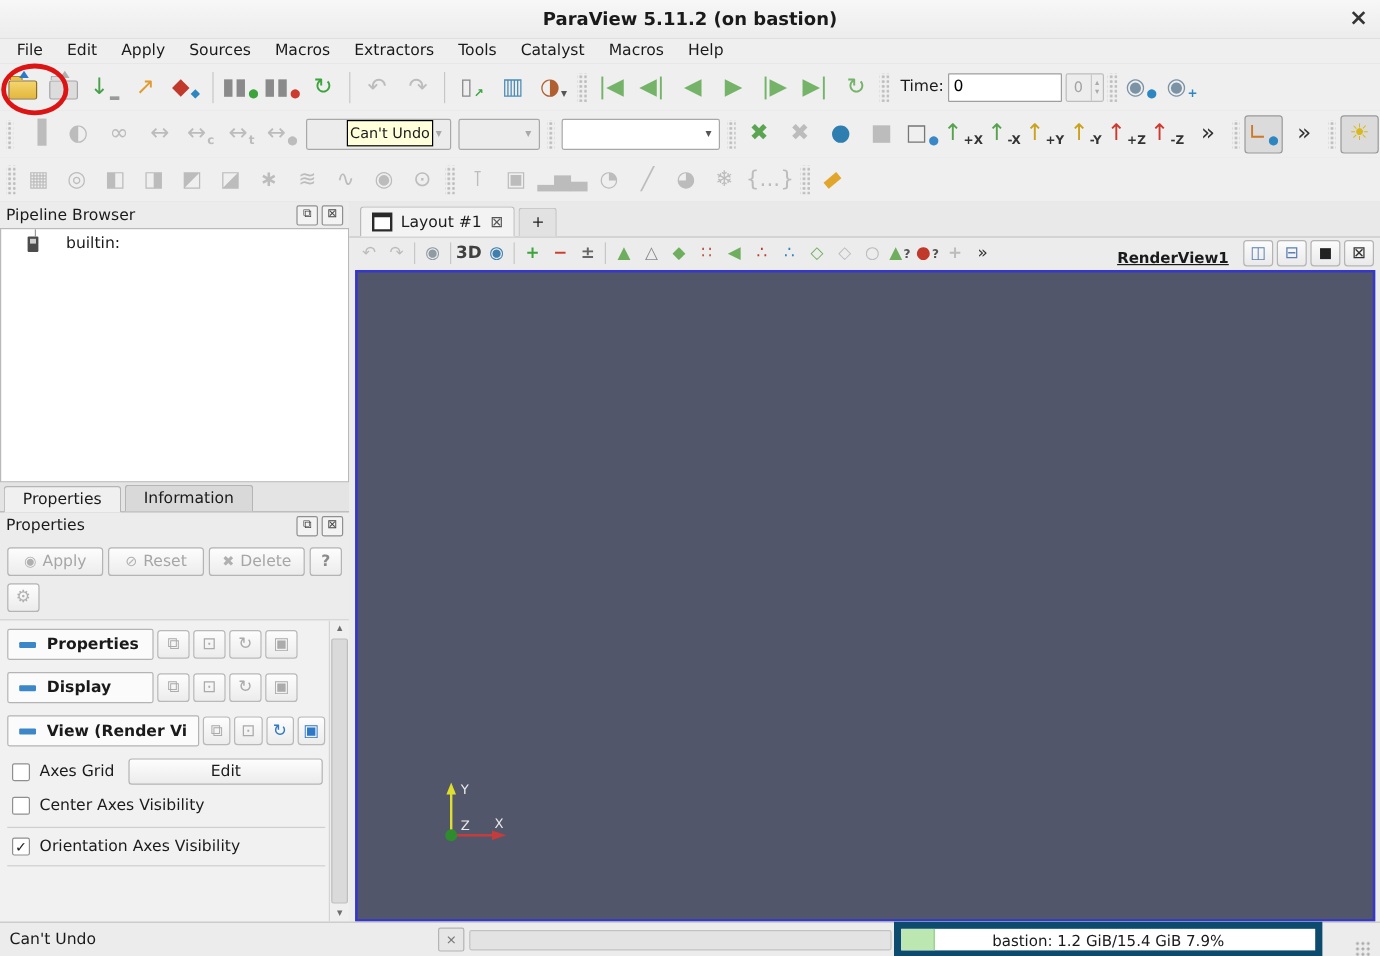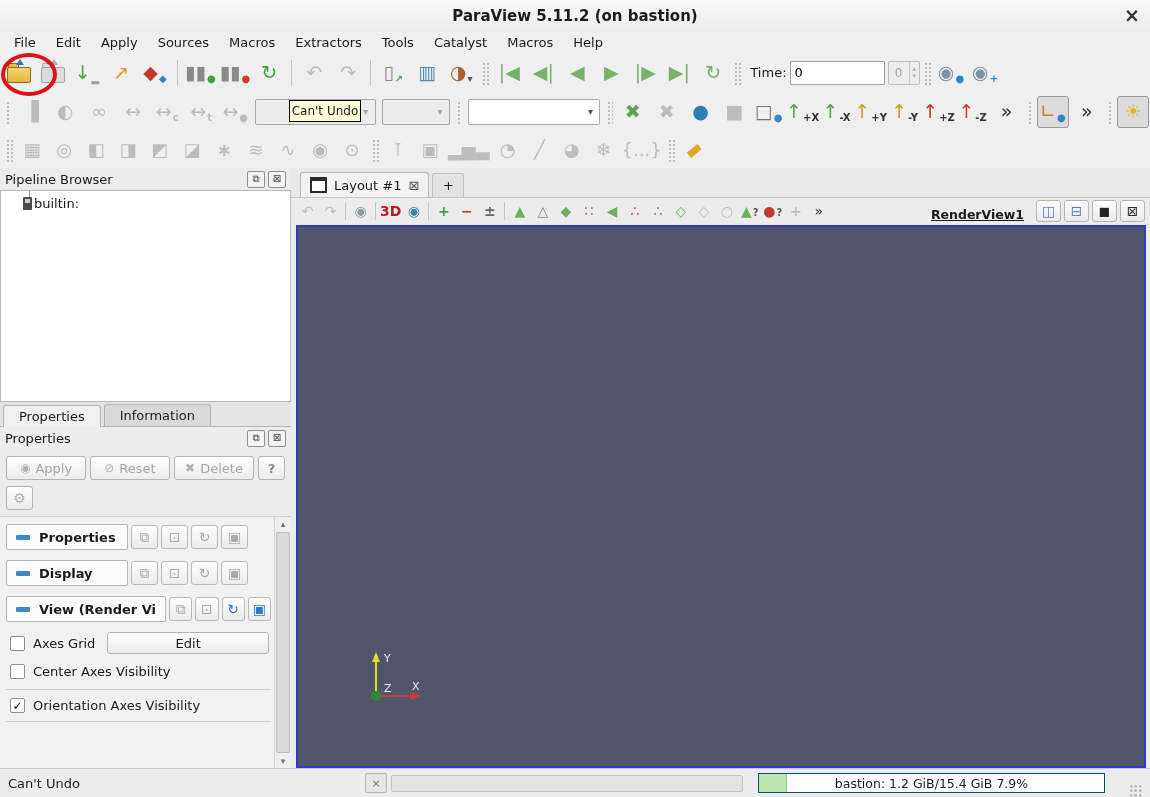--- a/index.html
+++ b/index.html
@@ -59,21 +59,21 @@
   
   .left-panel{position:absolute;left:0;top:168px;width:291px;bottom:29px;background:#ececec;
               display:flex;flex-direction:column;box-sizing:border-box}
   .dock-header{height:22px;display:flex;align-items:center;padding:0 5px;flex:0 0 auto}
   .dock-title{flex:1}
   .dock-btn{width:16px;height:15px;border:1px solid #8f8f8f;background:#f3f3f3;border-radius:2px;font-size:10px;
             line-height:1;display:flex;align-items:center;justify-content:center;margin-left:3px;color:#444}
   .pipeline-tree{height:205px;background:#fff;border:1px solid #b9b9b9;overflow:hidden;position:relative;
                  padding-top:5px;flex:0 0 auto}
   .tree-guide{position:absolute;left:28px;top:0;width:1px;height:6px;background:#9a9a9a}
-  .tree-item{display:flex;align-items:center;gap:2px;padding-left:22px}
+  .tree-item{display:flex;align-items:center;gap:23px;padding-left:22px}
   .server-icon{width:9px;height:13px;background:#4c4c4c;border-radius:1px;position:relative;flex:0 0 auto}
   .server-icon::after{content:"";position:absolute;left:2px;top:2px;width:5px;height:4px;background:#cfcfcf}
   .panel-tabs{height:24px;display:flex;align-items:flex-end;background:#e4e4e4;border-bottom:1px solid #b5b5b5;
               padding:0 0 0 3px;flex:0 0 auto}
   .panel-tab{padding:3px 15px 3px;border:1px solid #b5b5b5;border-bottom:none;background:#d9d9d9;
              border-radius:3px 3px 0 0;margin-right:3px;position:relative}
   .panel-tab.active{background:#f0f0f0;top:1px}
   .apply-row{display:flex;gap:4px;padding:7px 6px 3px;flex:0 0 auto}
   .btn{height:24px;border:1px solid #b4b4b4;border-radius:3px;background:linear-gradient(#fdfdfd,#ececec);
        display:flex;align-items:center;justify-content:center;gap:5px;box-sizing:border-box}
@@ -128,21 +128,21 @@
   .axes-widget{position:absolute;left:62px;bottom:56px}
   .axes-widget text{font-size:11px;fill:#e8e8e8;font-family:"DejaVu Sans",sans-serif}
   
   .statusbar{position:absolute;left:0;bottom:0;right:0;height:29px;background:#ececec;border-top:1px solid #c5c5c5;
              display:flex;align-items:center;padding:0 8px;box-sizing:border-box}
   .status-msg{width:357px;flex:0 0 auto}
   .status-clear{width:20px;height:18px;border:1px solid #b4b4b4;border-radius:2px;background:#e6e6e6;color:#777;
                 font-size:11px;display:flex;align-items:center;justify-content:center;flex:0 0 auto}
   .status-progress{width:350px;height:15px;border:1px solid #c2c2c2;border-radius:2px;background:#e3e3e3;
                    margin-left:4px;flex:0 0 auto}
-  .status-memory{width:345px;height:18px;border:1px solid #0c4a6e;background:#fff;position:relative;margin-left:15px;
+  .status-memory{width:345px;height:18px;border:6px solid #0c4a6e;background:#fff;position:relative;margin-left:2px;
                  display:flex;align-items:center;justify-content:center;font-size:12.5px;flex:0 0 auto;overflow:hidden}
   .memory-fill{position:absolute;left:0;top:0;bottom:0;background:#bce7b1;border-right:1px solid #93cf87}
   .memory-text{position:relative;z-index:2}
   .resize-grip{margin-left:auto;width:13px;height:13px;align-self:flex-end;
                background-image:radial-gradient(#ababab 1.1px,transparent 1.3px);background-size:4.5px 4.5px}
   .tooltip{position:absolute;left:289px;top:100px;width:70px;height:20px;background:#ffffdc;border:1px solid #000;
            font-size:12px;display:flex;align-items:center;justify-content:center;z-index:55}
 </style>
 </head>
 <body>
@@ -569,21 +569,21 @@
         </div>
         <div class="tb-btn disabled">
           <span class="g1">↷</span>
         </div>
         <div class="tb-sep"></div>
         <div class="tb-btn">
           <span class="g1" style="color: rgb(143, 154, 163);">◉</span>
         </div>
         <div class="tb-sep"></div>
         <div class="tb-btn strong">
-          <span class="g1" style="color: #b91c1c;">3D</span>
+          <span class="g1" style="color: #404040;">3D</span>
         </div>
         <div class="tb-btn">
           <span class="g1" style="color: rgb(63, 127, 174);">◉</span>
         </div>
         <div class="tb-sep"></div>
         <div class="tb-btn strong">
           <span class="g1" style="color: rgb(61, 164, 61);">+</span>
         </div>
         <div class="tb-btn strong">
           <span class="g1" style="color: rgb(204, 59, 47);">−</span>

